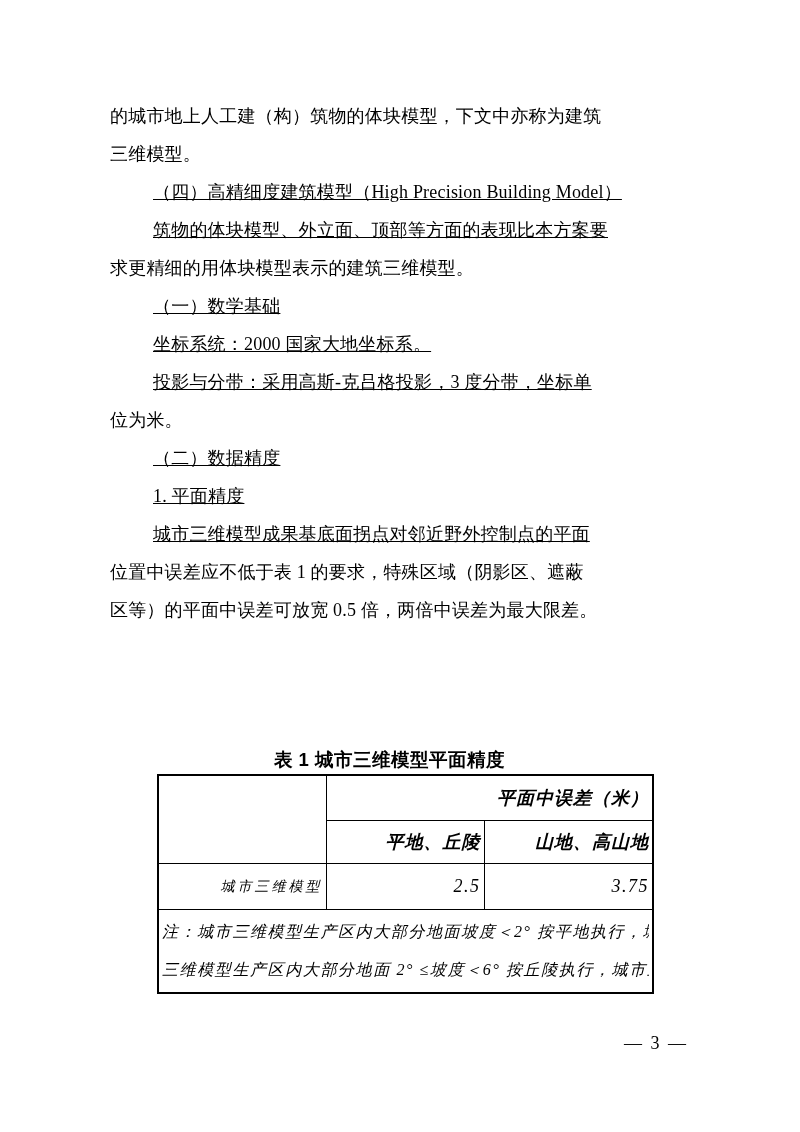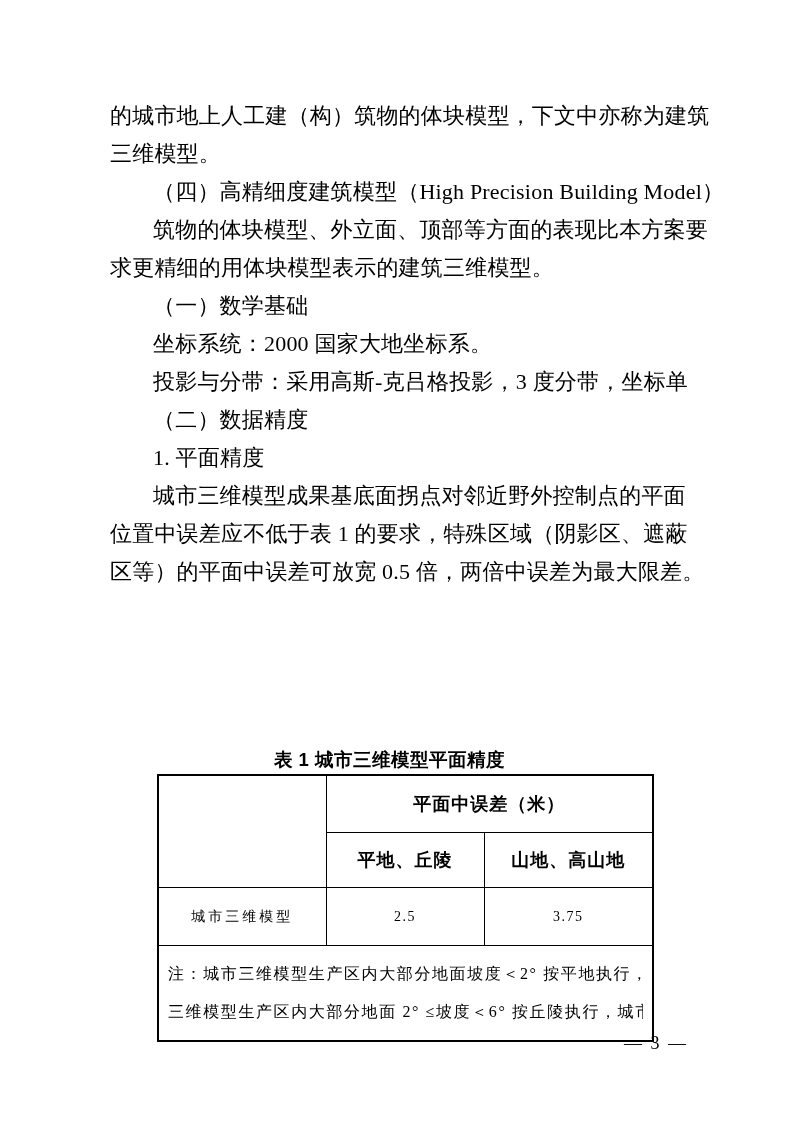--- a/index.html
+++ b/index.html
@@ -13,28 +13,28 @@
     font-family: "Liberation Serif", "DejaVu Serif", serif;
   }
   .content {
     position: absolute;
     left: 110px;
     top: 97px;
     width: 590px;
   }
   .line {
     font-family: "Liberation Serif", "DejaVu Serif", serif;
-    font-size: 22px;
+    font-size: 18px;
     line-height: 38px;
     height: 38px;
     white-space: nowrap;
     letter-spacing: 0.2px;
     overflow: visible;
   }
-  .indent { padding-left: 43px; }
+  .indent { padding-left: 43px; text-decoration: underline; }
   .heading {
     font-family: "Liberation Sans", "DejaVu Sans", sans-serif;
     font-weight: 700;
     font-size: 22.5px;
     letter-spacing: 1px;
   }
   .table-title {
     position: absolute;
     left: 142px;
     top: 747px;
@@ -50,44 +50,45 @@
     position: absolute;
     left: 157px;
     top: 774px;
     width: 495px;
     border-collapse: collapse;
     table-layout: fixed;
     border: 2px solid #000;
   }
   table.t1 td {
     border: 1px solid #000;
-    text-align: center;
+    text-align: right;
     vertical-align: middle;
-    padding: 9px;
+    padding: 3px;
     overflow: hidden;
+    font-style: italic;
   }
   .r1 td { height: 38px; }
   .r2 td { height: 36px; }
   .r3 td { height: 39px; }
   .th {
     font-family: "Liberation Sans", "DejaVu Sans", sans-serif;
     font-weight: 700;
     font-size: 18px;
     letter-spacing: 1px;
     white-space: nowrap;
   }
   .label {
     font-family: "Liberation Serif", "DejaVu Serif", serif;
     font-size: 14px;
     letter-spacing: 3px;
     white-space: nowrap;
   }
   .val {
     font-family: "Liberation Serif", "DejaVu Serif", serif;
-    font-size: 14px;
+    font-size: 18px;
     letter-spacing: 1.5px;
     white-space: nowrap;
   }
   td.note {
     height: 74px;
     text-align: left;
     padding: 2px 8px 0 10px;
   }
   .note-line {
     font-family: "Liberation Serif", "DejaVu Serif", serif;
@@ -115,20 +116,21 @@
 
   <div class="content">
     <div class="line">的城市地上人工建（构）筑物的体块模型，下文中亦称为建筑</div>
     <div class="line">三维模型。</div>
     <div class="line indent">（四）高精细度建筑模型（High Precision Building Model）</div>
     <div class="line indent">筑物的体块模型、外立面、顶部等方面的表现比本方案要</div>
     <div class="line">求更精细的用体块模型表示的建筑三维模型。</div>
     <div class="line indent">（一）数学基础</div>
     <div class="line indent">坐标系统：2000 国家大地坐标系。</div>
     <div class="line indent">投影与分带：采用高斯-克吕格投影，3 度分带，坐标单</div>
+    <div class="line">位为米。</div>
     <div class="line indent">（二）数据精度</div>
     <div class="line indent">1. 平面精度</div>
     <div class="line indent">城市三维模型成果基底面拐点对邻近野外控制点的平面</div>
     <div class="line">位置中误差应不低于表 1 的要求，特殊区域（阴影区、遮蔽</div>
     <div class="line">区等）的平面中误差可放宽 0.5 倍，两倍中误差为最大限差。</div>
   </div>
 
   <div class="table-title">表 1  城市三维模型平面精度</div>
 
   <table class="t1">

